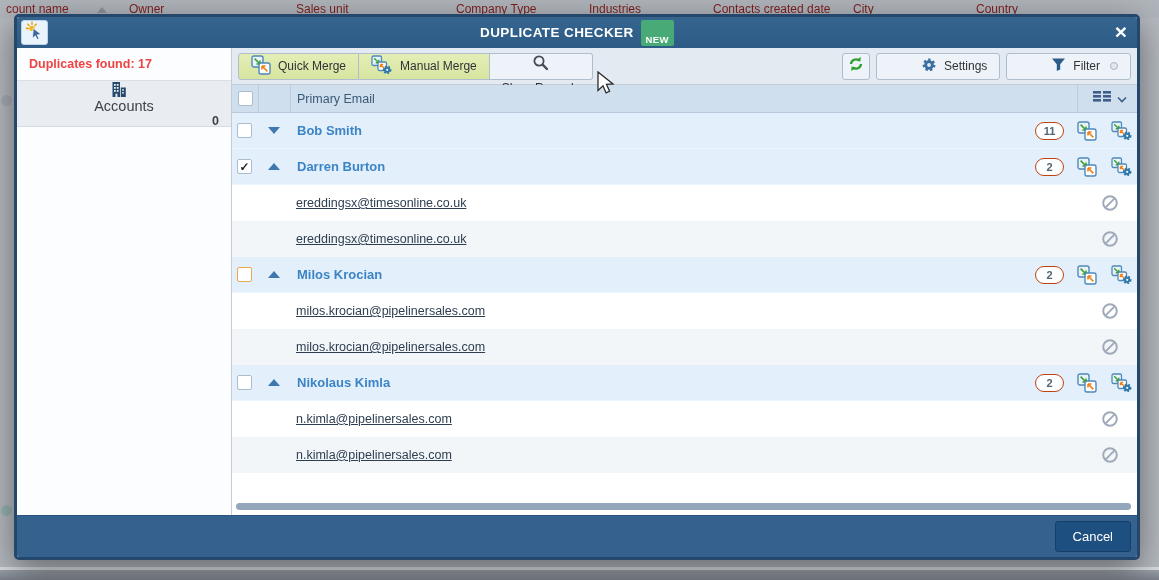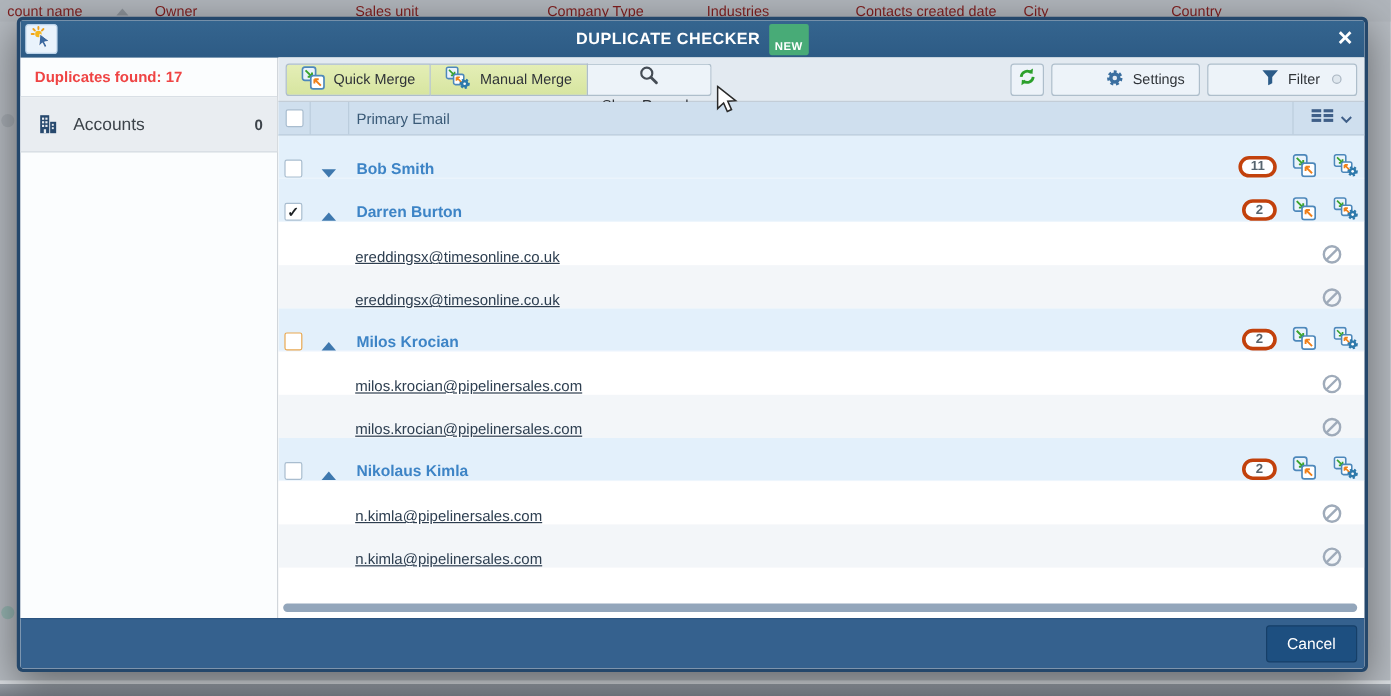--- a/index.html
+++ b/index.html
@@ -21,21 +21,21 @@
   .m-title-wrap { position:absolute; left:0; right:0; top:0; bottom:0; display:flex; align-items:center; justify-content:center; gap:7px; pointer-events:none; }
   .m-title { color:#fff; font-size:13.5px; font-weight:bold; letter-spacing:.4px; }
   .new-badge { background:#48ab77; color:#fff; font-size:9.5px; font-weight:bold; padding:14px 5px 1px; border-radius:2px; letter-spacing:.4px; }
   .close-btn { position:absolute; right:10px; top:1px; color:#fff; font-size:21px; line-height:28px; cursor:pointer; font-weight:bold; }
 
   .m-body { flex:1 1 auto; display:flex; min-height:0; }
 
   
   .sidebar { width:215px; flex:0 0 215px; background:#fbfdfe; border-right:1px solid #c6ccd3; display:flex; flex-direction:column; }
   .sb-summary { height:33px; display:flex; align-items:center; padding-left:12px; color:#ef4444; font-weight:bold; font-size:12.5px; border-bottom:1px solid #d9dfe5; }
-  .sb-item { height:46px; display:flex; align-items:center; padding:0 12px; font-size:14.5px; color:#3c434a; background:#e9edf1; border-bottom:1px solid #d5dbe1; cursor:pointer; }
+  .sb-item { height:46px; display:flex; align-items:center; padding:0 12px; font-size:14.5px; color:#3c434a; background:#e9edf1; border-bottom:1px solid #d5dbe1; cursor:pointer;flex-direction:column; }
   .sb-item .sb-icon { width:22px; display:flex; justify-content:center; margin-right:10px; }
   .sb-item .sb-count { margin-left:auto; font-weight:bold; font-size:12.5px; }
   .sb-item.selected { background:#4a7dab; color:#fff; border-bottom:1px solid #40719d; height:45px; }
   .sb-item.selected .sb-count { color:#fff; }
 
   
   .main { flex:1 1 auto; display:flex; flex-direction:column; background:#fff; min-width:0; position:relative; }
 
   .toolbar { height:37px; flex:0 0 37px; background:#e3eaf1; border-bottom:1px solid #c3cdd7; display:flex; align-items:center; padding:0 6px; }
   .tb-btn { height:27px; display:flex; align-items:center; gap:7px; padding:0 12px; font-size:12px; color:#2f3338; border:1px solid #aebecb; cursor:pointer; background:#edf3f9; white-space:nowrap; }
@@ -48,33 +48,33 @@
   .tb-btn.rounded { border-radius:3px;padding-left:44px; }
   .filter-dot { width:8px; height:8px; border-radius:50%; border:1px solid #aab6c2; background:#dfe7ee; margin-left:3px; }
 
   .grid-header { height:28px; flex:0 0 28px; background:#cfdfee; border-bottom:1px solid #b7c9da; display:flex; align-items:center; font-size:12.5px; color:#3a5a77; position:relative; }
   .gh-cbcol { width:26px; display:flex; justify-content:center; }
   .gh-chevcol { width:32px; height:100%; border-left:1px solid #bbcddd; }
   .gh-label { padding-left:6px; height:100%; display:flex; align-items:center; border-left:1px solid #bbcddd; flex:1 1 auto; }
   .gh-cols-btn { display:flex; align-items:center; gap:5px; padding:0 10px 0 14px; height:100%; border-left:1px solid #bbcddd; cursor:pointer; }
 
   .grid-rows { flex:1 1 auto; overflow:hidden; position:relative; }
-  .grid-row { height:36px; display:flex; align-items:flex-end; }
+  .grid-row { height:36px; display:flex; align-items:center; }
   .group-row { background:#e3f0fb; border-bottom:1px solid #eef6fd; }
   .email-row.white { background:#fff; }
   .email-row.gray { background:#f3f6f9; }
 
   .cb { width:15px; height:15px; background:#fff; border:1px solid #a9bdcf; border-radius:2px; margin-left:5px; display:flex; align-items:center; justify-content:center; font-size:12px; font-weight:bold; color:#1d2124; cursor:pointer; flex:0 0 15px; }
   .cb.hl { border-color:#e9a851; }
   .chev { width:14px; margin-left:15px; display:flex; justify-content:center; cursor:pointer; }
   .tri-down { width:0; height:0; border-left:6.5px solid transparent; border-right:6.5px solid transparent; border-top:7.5px solid #3e78ae; }
   .tri-up { width:0; height:0; border-left:6.5px solid transparent; border-right:6.5px solid transparent; border-bottom:7.5px solid #3e78ae; }
   .gname { margin-left:16px; color:#3d84c6; font-weight:bold; font-size:13px; cursor:pointer; }
   .sp { flex:1 1 auto; }
-  .badge { min-width:29px; height:18px; padding:0 7px; border:3px solid #c2410c; border-radius:10px; background:#fdfeff; color:#55646f; font-size:11px; font-weight:bold; display:flex; align-items:center; justify-content:center; }
+  .badge { min-width:29px; height:18px; padding:0 7px; border:1px solid #c2410c; border-radius:10px; background:#fdfeff; color:#55646f; font-size:11px; font-weight:bold; display:flex; align-items:center; justify-content:center; }
   .rowicon { margin-left:13px; display:flex; align-items:center; cursor:pointer; }
   .rowicon.manual { margin-left:14px; margin-right:4px; }
   .rowicon.banw { margin-left:0; margin-right:18px; }
   .email-link { margin-left:64px; color:#2d3e50; font-size:12.5px; text-decoration:underline; cursor:pointer; }
 
   .hscrollbar { position:absolute; left:4px; right:6px; bottom:5px; height:7px; background:#93a6bb; border-radius:3.5px; cursor:pointer; }
 
   .m-footer { height:42px; flex:0 0 42px; background:#35618e; border-top:1px solid #2c5480; display:flex; align-items:center; justify-content:flex-end; padding-right:6px; }
   .cancel-btn { background:#1d4f80; border:1px solid #163f68; border-radius:3px; color:#fff; font-size:13px; padding:7px 17px; cursor:pointer; }
 

